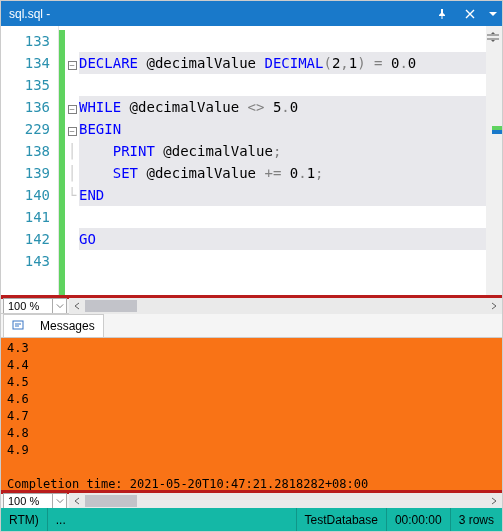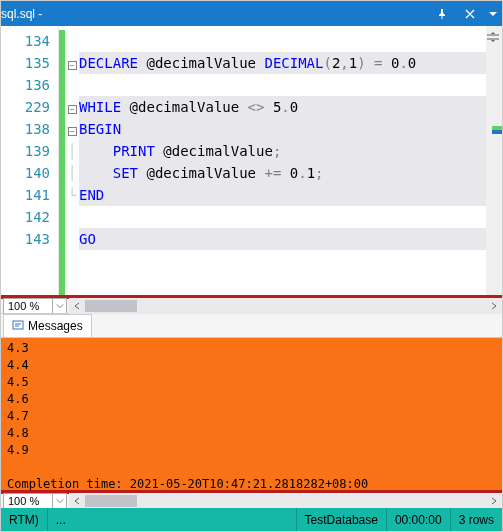--- a/index.html
+++ b/index.html
@@ -1,17 +1,17 @@
 <!DOCTYPE html>
 <html><head>
 <meta charset="utf-8">
 <style>
 * { box-sizing: border-box; margin: 0; padding: 0; }
 body { font-family: 'Segoe UI', Tahoma, sans-serif; font-size: 12px; width: 503px; height: 532px; background: #fff; display: flex; flex-direction: column; border: 1px solid #ccc; }
-.title-bar { background: #1979ca; color: #fff; height: 25px; display: flex; align-items: center; }
+.title-bar { background: #1979ca; color: #fff; height: 25px; display: flex; align-items: center; padding-left: 8px; }
 .title-bar-text { flex: 1; }
 .title-bar-controls { display: flex; align-items: center; }
 .title-bar-btn { width: 28px; height: 25px; display: flex; align-items: center; justify-content: center; color: #fff; cursor: pointer; }
 .title-bar-btn svg { width: 12px; height: 12px; }
 .editor-area { flex: 1; display: flex; flex-direction: column; background: #fff; overflow: hidden; }
 .code-pane { flex: 1; display: flex; position: relative; background: #fff; overflow: hidden; }
 .gutter { background: #fff; border-right: 1px solid #e5e5e5; width: 58px; text-align: right; padding-top: 4px; color: #2b91af; font-family: Consolas, monospace; font-size: 14px; line-height: 22px; }
 .gutter div { padding-right: 8px; }
 .change-bar { width: 6px; background: #5fd35f; margin-top:4px;}
 .fold-col { width: 14px; padding-top: 4px; line-height: 22px; font-family: Consolas, monospace; font-size: 14px; color: #808080; text-align: center; }
@@ -29,21 +29,21 @@
 .zoom-bar { display: flex; align-items: center; height: 18px; border-top: 4px solid #b91c1c; background: #f5f5f5; }
 .zoom-combo { display: flex; align-items: center; border: 1px solid #ababab; background: #fff; height: 16px; margin: 0 2px; }
 .zoom-val { width: 48px; padding: 0 4px; font-size: 11px; }
 .zoom-arrow { width: 14px; height: 14px; display: flex; align-items: center; justify-content: center; border-left: 1px solid #ababab; cursor: pointer; }
 .hscroll { flex: 1; height: 16px; background: #eaeaea; display: flex; align-items: center; position: relative; }
 .hscroll-track { flex:1; height:16px; position:relative; }
 .hscroll-thumb { position:absolute; left:0; top:2px; height:12px; background:#c2c3c9; }
 .hscroll-btn { width:16px; height:16px; display:flex; align-items:center; justify-content:center; color:#606060; cursor:pointer; }
 .messages-pane { border-top: 1px solid #cccccc; display: flex; flex-direction: column; }
 .messages-tab-bar { display: flex; background: #f5f5f5; height: 24px; border-bottom: 1px solid #cccccc; align-items: flex-end; }
-.messages-tab { background: #fff; border: 1px solid #cccccc; border-bottom: none; padding: 3px 8px; display: flex; align-items: center; gap: 4px; font-size: 12px; margin-left: 2px; height: 23px; cursor: pointer; }
+.messages-tab { background: #fff; border: 1px solid #cccccc; border-bottom: none; padding: 3px 8px; display: flex; align-items: center; gap: 16px; font-size: 12px; margin-left: 2px; height: 23px; cursor: pointer; }
 .messages-tab svg { width: 12px; height: 12px; }
 .messages-content { font-family: Consolas, monospace; font-size: 12px; line-height: 17px; padding: 2px 6px; white-space: pre; height: 152px; overflow: hidden; background: #f97316; }
 .status-bar { background: #14b8a6; height: 23px; display: flex; align-items: center; font-size: 12px; color: #000; }
 .status-cell { padding: 0 8px; border-left: 1px solid rgba(0,0,0,.18); height: 100%; display: flex; align-items: center; }
 .status-cell:first-child { border-left: none; }
 .status-spacer { flex: 1; text-align: right; padding-right: 4px; }
 </style>
 </head>
 <body>
 
@@ -64,20 +64,21 @@
       <svg viewBox="0 0 12 12">
           <path d="M2 4l4 4 4-4z" fill="#fff"></path>
         </svg>
     </div>
   </div>
 </div>
 
 <div class="editor-area">
   <div class="code-pane">
     <div class="gutter" id="gutter">
+        <div>133</div>
         <div>134</div>
         <div>135</div>
         <div>136</div>
         <div>229</div>
         <div>138</div>
         <div>139</div>
         <div>140</div>
         <div>141</div>
         <div>142</div>
         <div>143</div>

